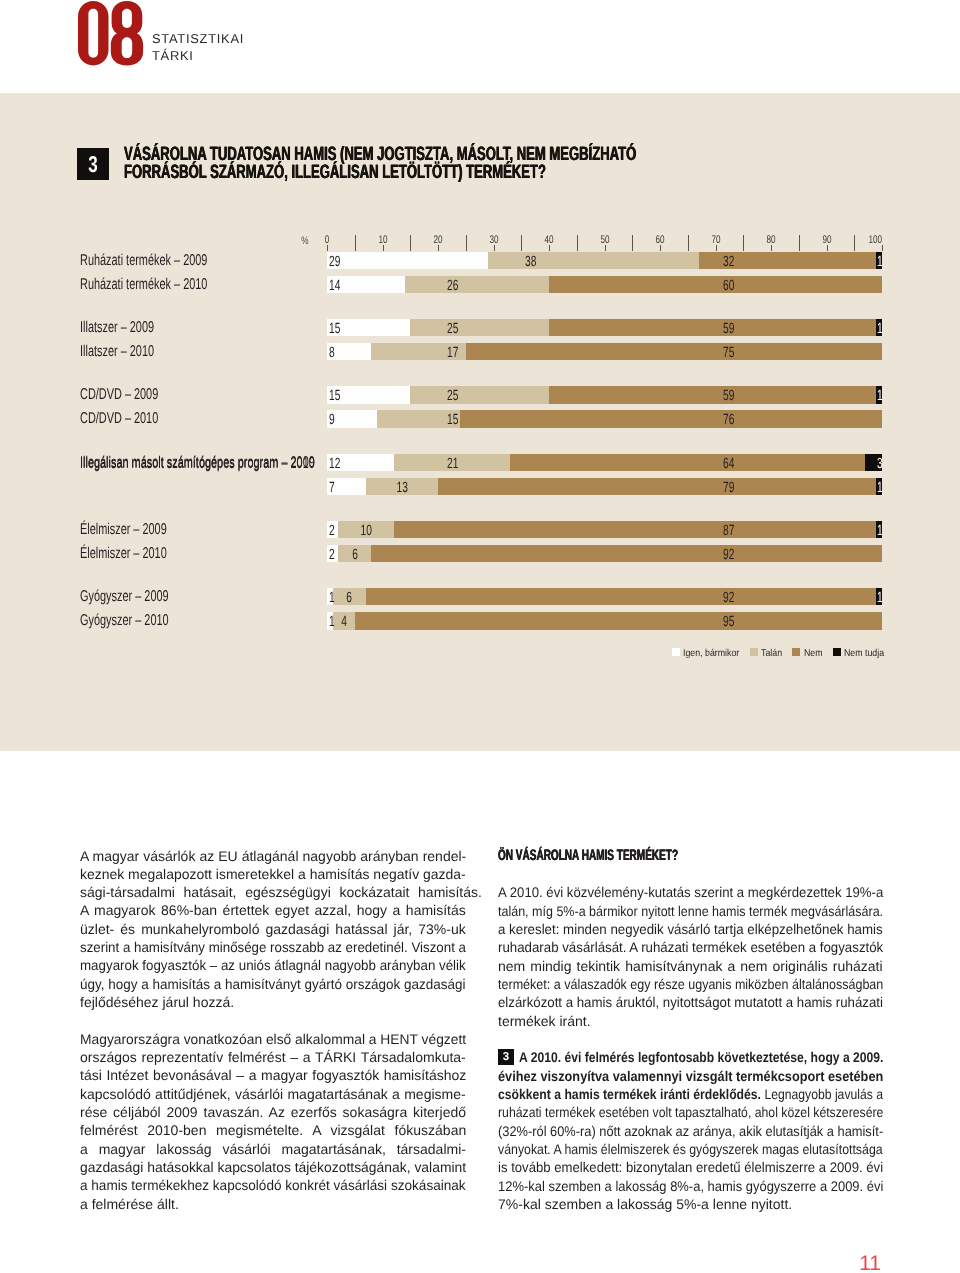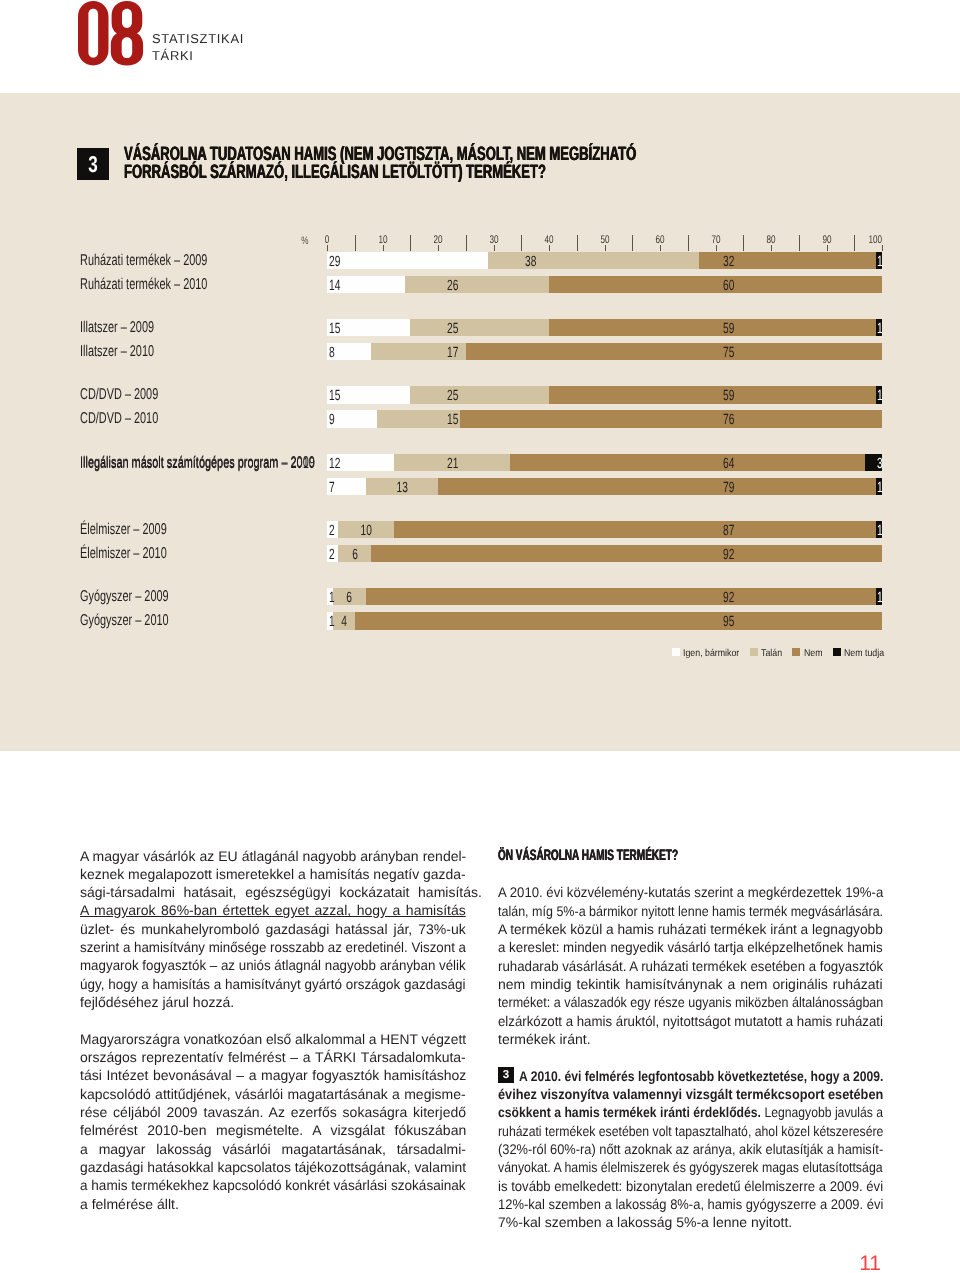--- a/index.html
+++ b/index.html
@@ -372,21 +372,21 @@
         <b class="val v1" style="color: rgb(35, 31, 32); left: 5.55px; width: 22.2px;"><i>4</i></b>
         <b class="val v2" data-anchor="72.4" style="color: rgb(35, 31, 32); left: 27.75px; width: 527.25px; text-align: left; padding-left: 368.388px; box-sizing: border-box;"><i>95</i></b>
       </div>
       <div id="legend" style="left: 672px; top: 647.8px;"><span class="lg-item"><span class="lg-sw" style="background: rgb(254, 254, 254);"></span><span class="lg-tx" style="width: 56.2512px;"><span>Igen, bármikor</span></span></span><span class="lg-item"><span class="lg-sw" style="background: rgb(209, 195, 161);"></span><span class="lg-tx" style="width: 21.0375px;"><span>Talán</span></span></span><span class="lg-item"><span class="lg-sw" style="background: rgb(171, 134, 80);"></span><span class="lg-tx" style="width: 18.59px;"><span>Nem</span></span></span><span class="lg-item"><span class="lg-sw" style="background: rgb(14, 13, 11);"></span><span class="lg-tx" style="width: 40.1088px;"><span>Nem tudja</span></span></span></div>
     </div>
   <div class="col" id="colL">
       <div class="para">
         <div class="tline"><span class="tinner" style="word-spacing: 0.125px;"><span>A magyar vásárlók az EU átlagánál nagyobb arányban rendel-</span></span></div>
         <div class="tline"><span class="tinner" style="transform: scaleX(0.9974); transform-origin: left center;"><span>keznek megalapozott ismeretekkel a hamisítás negatív gazda-</span></span></div>
         <div class="tline"><span class="tinner" style="word-spacing: 4.75px;"><span>sági-társadalmi hatásait, egészségügyi kockázatait hamisítás.</span></span></div>
-        <div class="tline"><span class="tinner" style="word-spacing: 1.625px; text-decoration: underline;"><span>A magyarok 86%-ban értettek egyet azzal, hogy a hamisítás</span></span></div>
+        <div class="tline"><span class="tinner" style="word-spacing: 1.625px;"><span>A magyarok 86%-ban értettek egyet azzal, hogy a hamisítás</span></span></div>
         <div class="tline"><span class="tinner" style="word-spacing: 2.167px;"><span>üzlet- és munkahelyromboló gazdasági hatással jár, 73%-uk</span></span></div>
         <div class="tline"><span class="tinner" style="transform: scaleX(0.9507); transform-origin: left center;"><span>szerint a hamisítvány minősége rosszabb az eredetinél. Viszont a</span></span></div>
         <div class="tline"><span class="tinner" style="transform: scaleX(0.9531); transform-origin: left center;"><span>magyarok fogyasztók – az uniós átlagnál nagyobb arányban vélik</span></span></div>
         <div class="tline"><span class="tinner" style="transform: scaleX(0.9626); transform-origin: left center;"><span>úgy, hogy a hamisítás a hamisítványt gyártó országok gazdasági</span></span></div>
         <div class="tline last"><span class="tinner"><span>fejlődéséhez járul hozzá.</span></span></div>
       </div>
       <div class="para">
         <div class="tline"><span class="tinner" style="transform: scaleX(0.9872); transform-origin: left center;"><span>Magyarországra vonatkozóan első alkalommal a HENT végzett</span></span></div>
         <div class="tline"><span class="tinner" style="word-spacing: 0.833px;"><span>országos reprezentatív felmérést – a TÁRKI Társadalomkuta-</span></span></div>
         <div class="tline"><span class="tinner" style="word-spacing: 0.714px;"><span>tási Intézet bevonásával – a magyar fogyasztók hamisításhoz</span></span></div>
@@ -397,21 +397,20 @@
         <div class="tline"><span class="tinner" style="transform: scaleX(0.9923); transform-origin: left center;"><span>gazdasági hatásokkal kapcsolatos tájékozottságának, valamint</span></span></div>
         <div class="tline"><span class="tinner" style="transform: scaleX(0.9698); transform-origin: left center;"><span>a hamis termékekhez kapcsolódó konkrét vásárlási szokásainak</span></span></div>
         <div class="tline last"><span class="tinner"><span>a felmérése állt.</span></span></div>
       </div>
     </div>
   <div class="col" id="colR">
       <div id="rhead"><span>ÖN VÁSÁROLNA HAMIS TERMÉKET?</span></div>
       <div class="para">
         <div class="tline"><span class="tinner" style="transform: scaleX(0.9413); transform-origin: left center;"><span>A 2010. évi közvélemény-kutatás szerint a megkérdezettek 19%-a</span></span></div>
         <div class="tline"><span class="tinner" style="transform: scaleX(0.8933); transform-origin: left center;"><span>talán, míg 5%-a bármikor nyitott lenne hamis termék megvásárlására.</span></span></div>
-        <div class="tline"><span class="tinner" style="transform: scaleX(0.9772); transform-origin: left center;"><span>A termékek közül a hamis ruházati termékek iránt a legnagyobb</span></span></div>
         <div class="tline"><span class="tinner" style="transform: scaleX(0.9506); transform-origin: left center;"><span>a kereslet: minden negyedik vásárló tartja elképzelhetőnek hamis</span></span></div>
         <div class="tline"><span class="tinner" style="transform: scaleX(0.9483); transform-origin: left center;"><span>ruhadarab vásárlását. A ruházati termékek esetében a fogyasztók</span></span></div>
         <div class="tline"><span class="tinner" style="word-spacing: 1.143px;"><span>nem mindig tekintik hamisítványnak a nem originális ruházati</span></span></div>
         <div class="tline"><span class="tinner" style="transform: scaleX(0.8953); transform-origin: left center;"><span>terméket: a válaszadók egy része ugyanis miközben általánosságban</span></span></div>
         <div class="tline"><span class="tinner" style="transform: scaleX(0.9459); transform-origin: left center;"><span>elzárkózott a hamis áruktól, nyitottságot mutatott a hamis ruházati</span></span></div>
         <div class="tline last"><span class="tinner"><span>termékek iránt.</span></span></div>
       </div>
       <div class="para">
         <div class="tline"><span class="cbadge">3</span><span class="tinner" style="transform: scaleX(0.8667); transform-origin: left center;"><span class="cbold">A 2010. évi felmérés legfontosabb következtetése, hogy a 2009.</span></span></div>
         <div class="tline"><span class="tinner" style="transform: scaleX(0.9102); transform-origin: left center;"><span class="cbold">évihez viszonyítva valamennyi vizsgált termékcsoport esetében</span></span></div>

